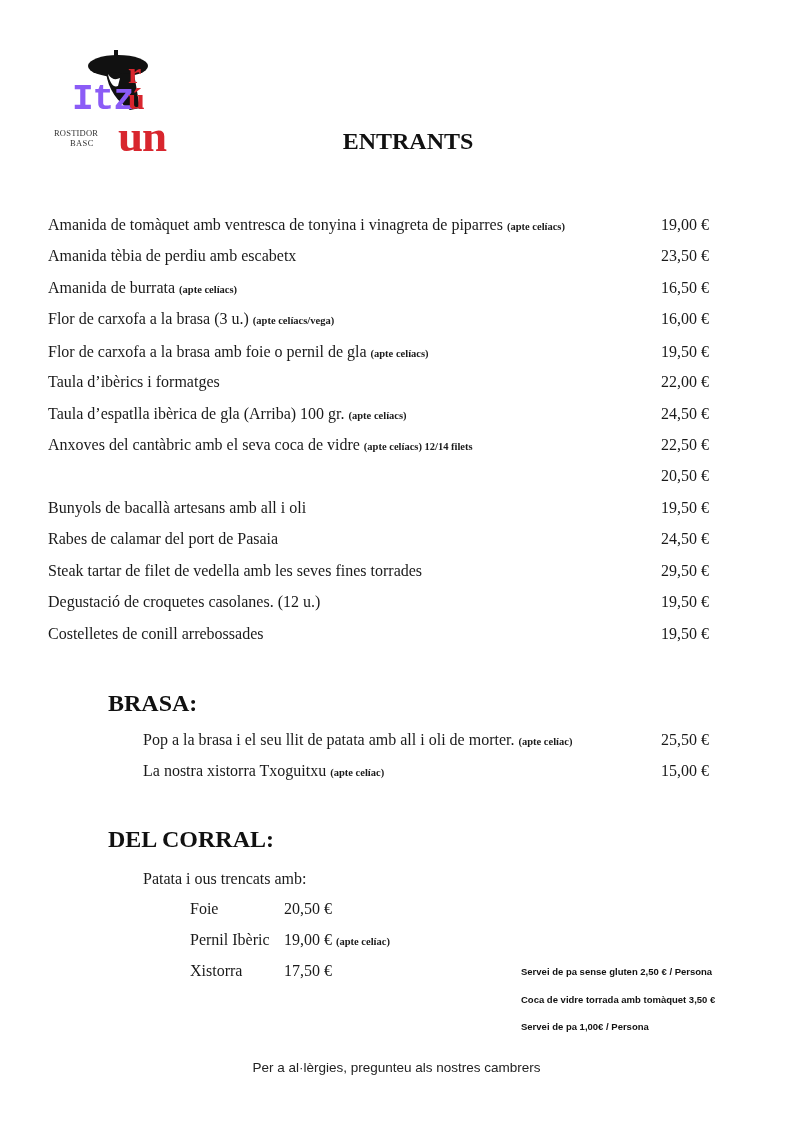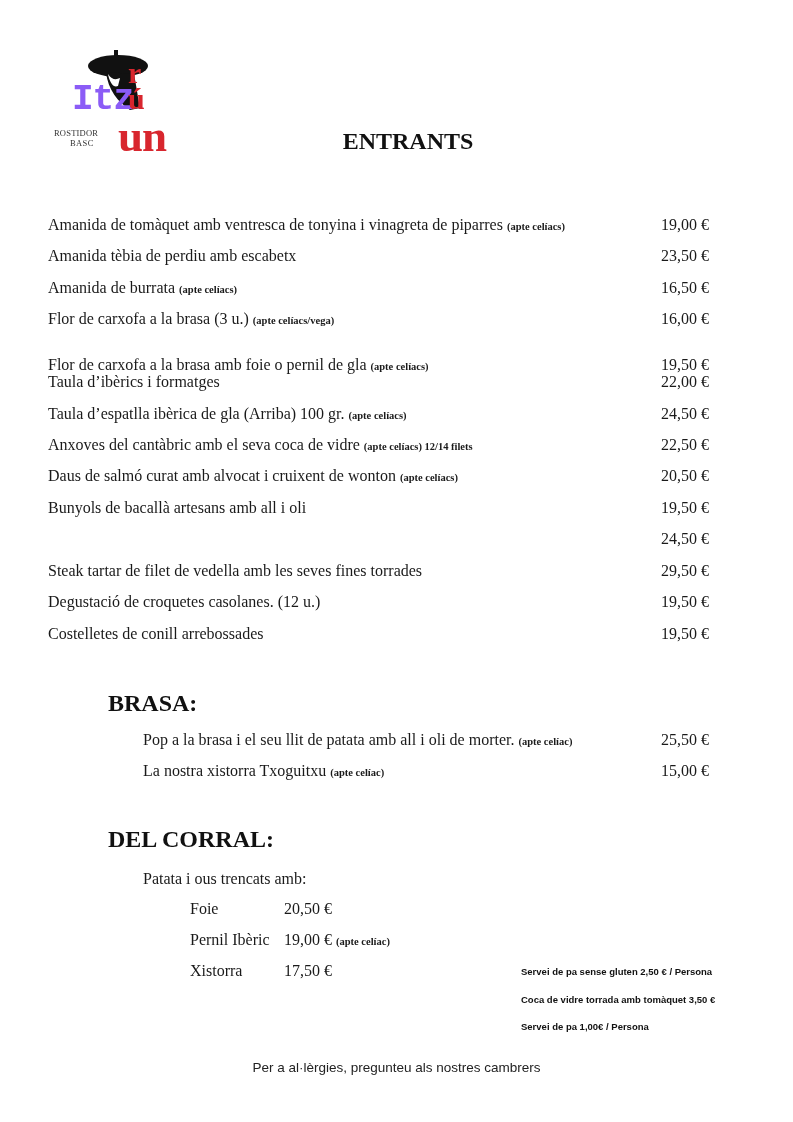--- a/index.html
+++ b/index.html
@@ -67,45 +67,45 @@
       <span class="price">23,50 €</span>
     </div>
   <div class="item" style="top:279px">
       <span class="name"><span>Amanida de burrata</span> <span class="note">(apte celíacs)</span></span>
       <span class="price">16,50 €</span>
     </div>
   <div class="item" style="top:310px">
       <span class="name"><span>Flor de carxofa a la brasa (3 u.) </span> <span class="note">(apte celíacs/vega)</span></span>
       <span class="price">16,00 €</span>
     </div>
-  <div class="item" style="top:356px">
+  <div class="item" style="top:343px">
       <span class="name"><span>Flor de carxofa a la brasa amb foie o pernil de gla</span> <span class="note">(apte celíacs)</span></span>
       <span class="price">19,50 €</span>
     </div>
   <div class="item" style="top:373px">
       <span class="name"><span>Taula d’ibèrics i formatges</span> <span class="note"></span></span>
       <span class="price">22,00 €</span>
     </div>
   <div class="item" style="top:405px">
       <span class="name"><span>Taula d’espatlla  ibèrica de gla (Arriba) 100 gr.</span> <span class="note">(apte celíacs)</span></span>
       <span class="price">24,50 €</span>
     </div>
   <div class="item" style="top:436px">
       <span class="name"><span>Anxoves del cantàbric amb el seva coca de vidre</span> <span class="note">(apte celíacs) 12/14 filets</span></span>
       <span class="price">22,50 €</span>
     </div>
   <div class="item" style="top:467px">
-      <span class="name"><span>Daus de salmó curat amb alvocat i cruixent de wonton</span> <span class="note">(apte celíacs)</span></span>
       <span class="price">20,50 €</span>
     </div>
   <div class="item" style="top:499px">
       <span class="name"><span>Bunyols de bacallà artesans amb all i oli</span> <span class="note"></span></span>
       <span class="price">19,50 €</span>
     </div>
   <div class="item" style="top:530px">
+      <span class="name"><span>Rabes de calamar del port de Pasaia</span> <span class="note"></span></span>
       <span class="price">24,50 €</span>
     </div>
   <div class="item" style="top:562px">
       <span class="name"><span>Steak tartar de filet de vedella amb les seves fines torrades</span> <span class="note"></span></span>
       <span class="price">29,50 €</span>
     </div>
   <div class="item" style="top:593px">
       <span class="name"><span>Degustació de croquetes casolanes. (12 u.)</span> <span class="note"></span></span>
       <span class="price">19,50 €</span>
     </div>

